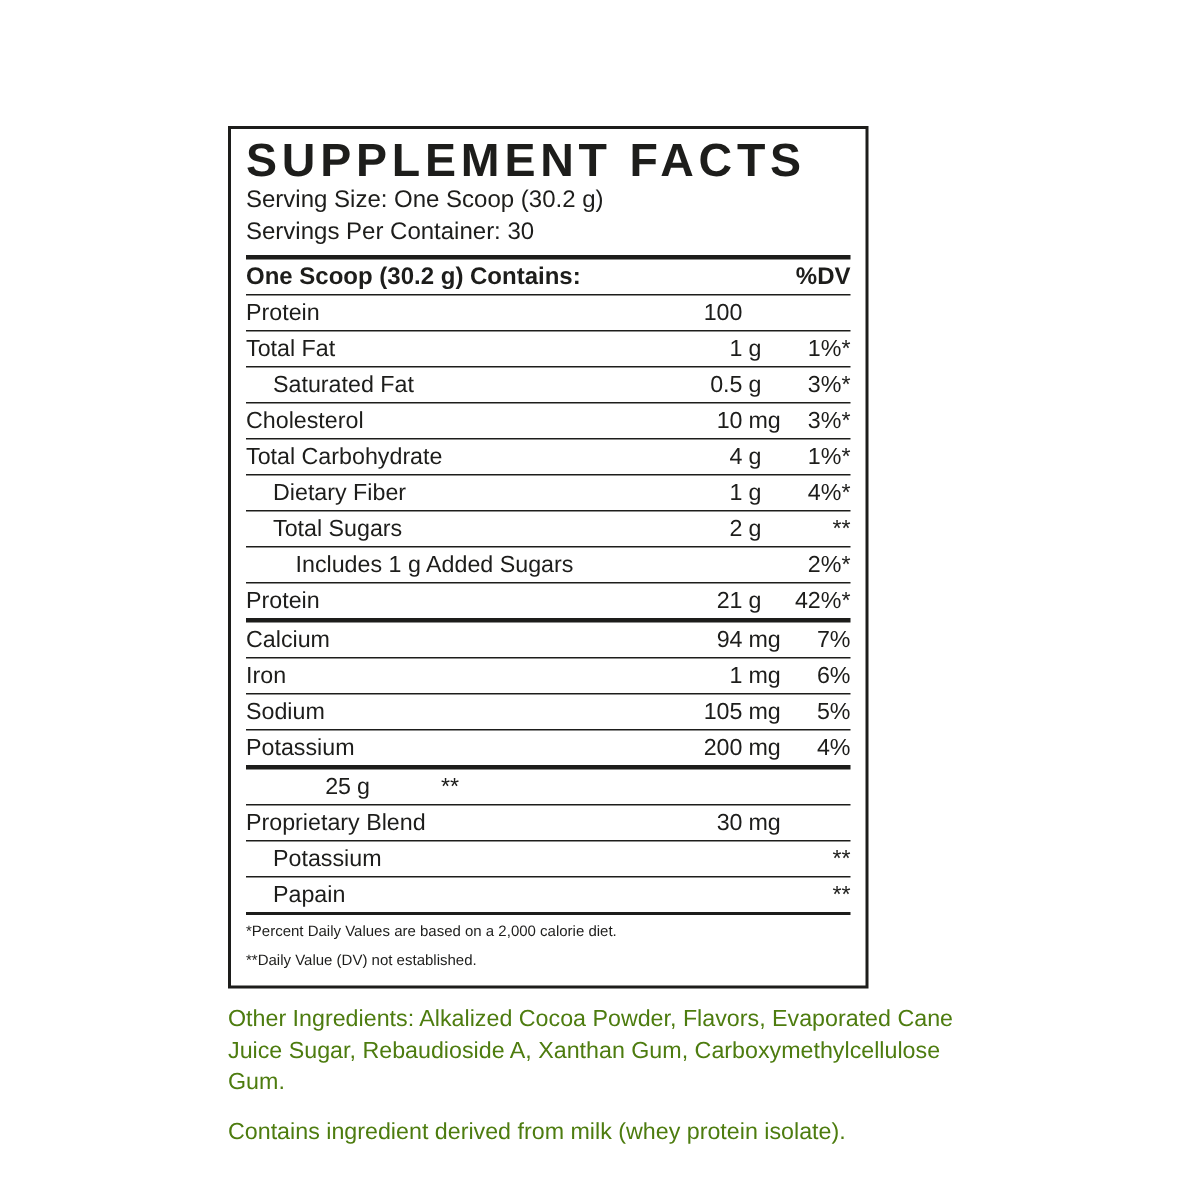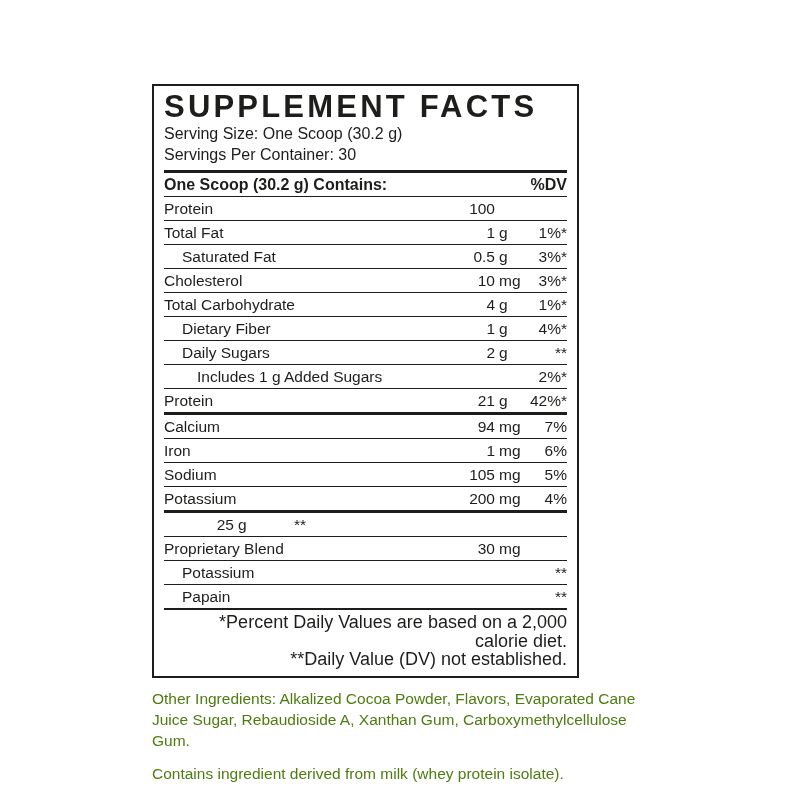--- a/index.html
+++ b/index.html
@@ -66,23 +66,22 @@
   .row .lbl { flex: 1; }
   .row .lbl.ind-1 { padding-left: 18px; }
   .row .lbl.ind-2 { padding-left: 33px; }
   .row .amt { width: 96px; display: flex; }
   .row .amt-val { flex: 1; text-align: right; }
   .row .amt-unit { width: 22px; text-align: left; padding-left: 4px; }
   .row .dv { width: 46px; text-align: right; }
   .footnotes {
     border-top: 2.5px solid #1d1d1b;
     padding: 3px 0 7px 0;
-    font-size: 18px;
+    font-size: 10px;
     line-height: 18.5px;
-    text-align: right;
   }
   .below {
     margin-top: 10px;
     font-size: 15.5px;
     line-height: 21px;
     color: #4d7c0f;
   }
   .below p { margin: 0 0 12px 0; }
 </style>
 </head>
@@ -144,21 +143,21 @@
   </div>
           <div class="row">
     <span class="lbl ind-1">Dietary Fiber</span>
     <span class="amt">
       <span class="amt-val">1</span>
       <span class="amt-unit">g</span>
     </span>
     <span class="dv">4%*</span>
   </div>
           <div class="row">
-    <span class="lbl ind-1">Daily Sugars</span>
+    <span class="lbl ind-1">Total Sugars</span>
     <span class="amt">
       <span class="amt-val">2</span>
       <span class="amt-unit">g</span>
     </span>
     <span class="dv">**</span>
   </div>
           <div class="row">
     <span class="lbl ind-2">Includes 1 g Added Sugars</span>
     <span class="amt">
       <span class="amt-val"></span>

